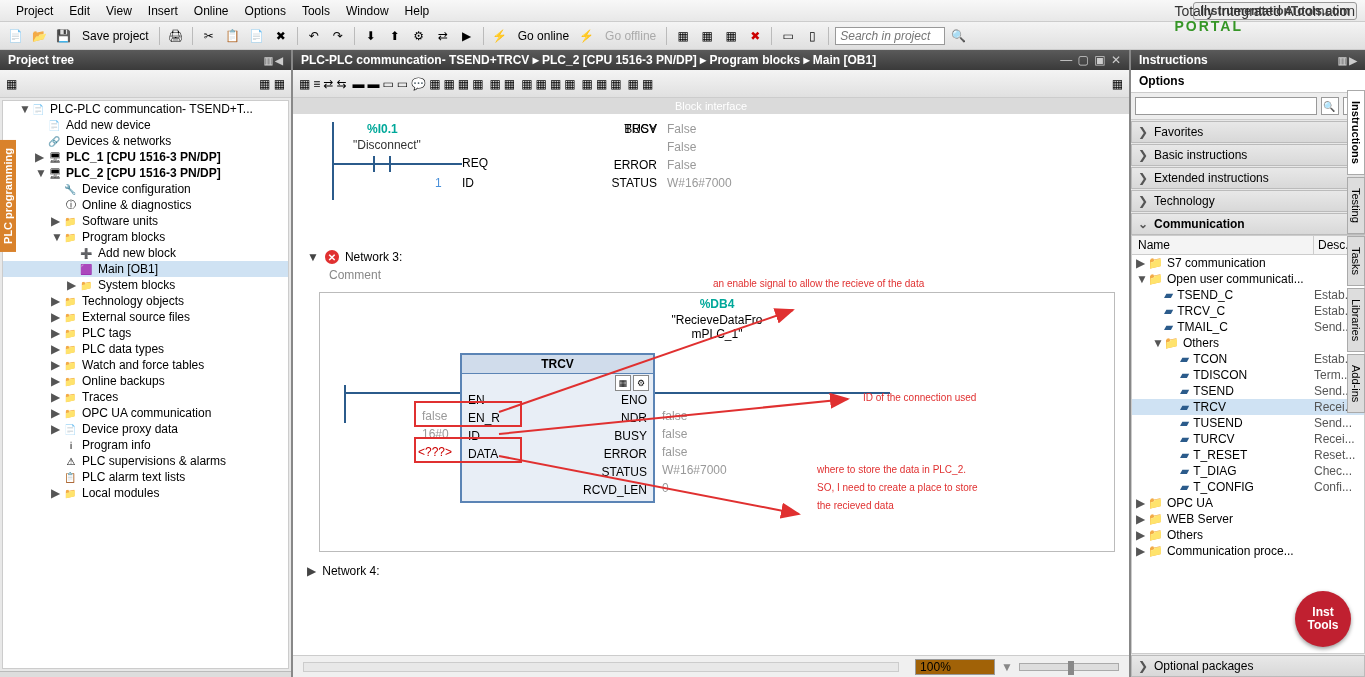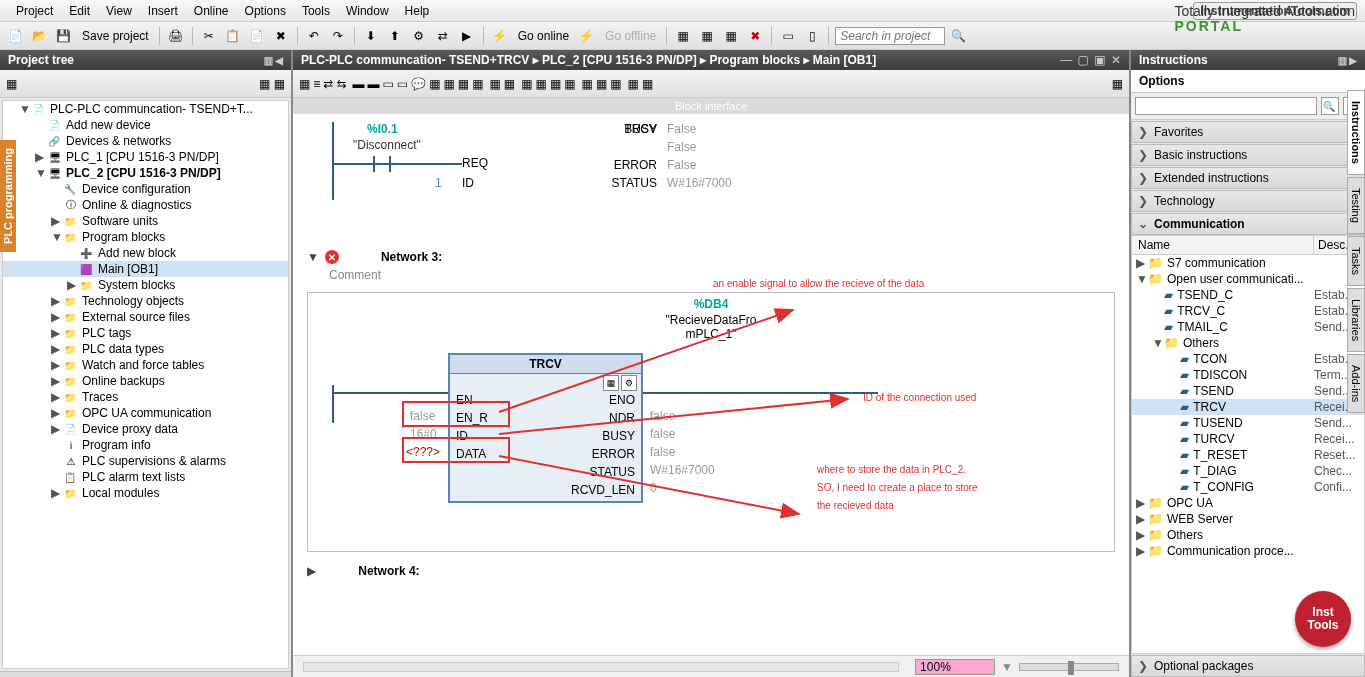--- a/index.html
+++ b/index.html
@@ -46,49 +46,49 @@
 .breadcrumb-bar { background: linear-gradient(#5a5a5a, #3a3a3a); color: #fff; padding: 3px 8px; display: flex; align-items: center; justify-content: space-between; }
 .breadcrumb-bar .crumb { font-weight: bold; }
 .breadcrumb-bar .win-icons span { color: #ccc; margin-left: 2px; cursor: pointer; }
 .editor-toolbar { height: 28px; background: linear-gradient(#f4f4f4, #e0e0e0); display: flex; align-items: center; padding: 0 6px; gap: 3px; border-bottom: 1px solid #ccc; }
 .block-interface { background: #dadada; color: #fff; text-align: center; padding: 2px; font-size: 11px; }
 .editor-body { flex: 1; background: #fff; overflow: auto; position: relative; padding: 8px 14px; }
 
 .network-header { display: flex; align-items: center; gap: 6px; margin-top: 8px; }
 .network-header .arrow { color: #444; }
 .network-header .err-icon { width: 14px; height: 14px; background: #e03030; border-radius: 50%; color: #fff; display: inline-flex; align-items: center; justify-content: center; font-weight: bold; font-size: 10px; }
-.network-header .nw-title { font-weight: bold; margin-left: 36px; }
+.network-header .nw-title { font-weight: normal; }
 .comment-label { color: #888; margin: 4px 0 10px 22px; }
 
 
 .lad-top { position: relative; height: 120px; }
 .lad-top .io-tag { color: #00a89a; font-weight: bold; position: absolute; }
 .lad-top .io-name { color: #333; position: absolute; }
 .lad-rail { position: absolute; width: 2px; background: #2b5b8b; }
 .fb-label { position: absolute; font-size: 12px; }
 .fb-val { position: absolute; color: #999; }
 .fb-val.blue { color: #4a90d9; }
 
 
-.trcv-area { position: relative; height: 260px; border: 1px solid #bbb; margin: 6px 0 12px 0; }
+.trcv-area { position: relative; height: 260px; border: 1px solid #bbb; margin: 6px 0 12px 12px; }
 .trcv-db { color: #00a89a; font-weight: bold; text-align: center; }
 .trcv-name { text-align: center; }
 .trcv-box { position: absolute; left: 140px; top: 60px; width: 195px; height: 150px; border: 2px solid #5b84b5; background: #e8eef6; }
 .trcv-title { background: #d0dceb; text-align: center; font-weight: bold; border-bottom: 1px solid #5b84b5; padding: 2px; }
 .trcv-icons { position: absolute; right: 4px; top: 20px; display: flex; gap: 2px; }
 .trcv-icons span { width: 16px; height: 16px; border: 1px solid #888; background: #fff; display: inline-flex; align-items: center; justify-content: center; font-size: 9px; }
 .trcv-pin { position: absolute; font-size: 12px; }
 .trcv-pin.left { text-align: left; }
 .trcv-pin.right { text-align: right; }
 .pin-val { position: absolute; font-size: 12px; color: #999; }
 .red-box { position: absolute; border: 2px solid #e03030; }
 .red-text { position: absolute; color: #e03030; font-size: 10px; }
 
 .zoom-bar { height: 22px; background: #f0f0f0; border-top: 1px solid #ccc; display: flex; align-items: center; justify-content: flex-end; padding: 0 10px; gap: 6px; }
-.zoom-select { width: 80px; border: 1px solid #999; background: #f9a8d4; padding: 0 4px; }
+.zoom-select { width: 80px; border: 1px solid #999; background: #a16207; padding: 0 4px; }
 
 
 .right-panel { width: 236px; display: flex; flex-direction: column; border-left: 2px solid #888; }
 .options-bar { background: #fff; border-bottom: 1px solid #ccc; padding: 4px 8px; font-weight: bold; }
 .search-row { display: flex; gap: 4px; padding: 4px; background: #eee; border-bottom: 1px solid #ccc; }
 .search-row input { flex: 1; border: 1px solid #999; padding: 1px 4px; }
 .search-row .sicon { width: 18px; height: 18px; border: 1px solid #999; background: #fff; display: inline-flex; align-items: center; justify-content: center; cursor: pointer; font-size: 10px; }
 .acc-header { background: linear-gradient(#e8e8e8, #d8d8d8); border: 1px solid #bbb; padding: 3px 6px; display: flex; align-items: center; gap: 6px; cursor: pointer; margin-top: 1px; }
 .acc-header .chev { color: #555; width: 10px; }
 .acc-header.expanded { font-weight: bold; }
@@ -198,21 +198,21 @@
           <span>Add new device</span>
         </div>
         <div class="tree-node indent-2">
           <span class="tree-arrow"></span>
           <span class="tree-icon">🔗</span>
           <span>Devices &amp; networks</span>
         </div>
         <div class="tree-node indent-2">
           <span class="tree-arrow">▶</span>
           <span class="tree-icon">🖥</span>
-          <span style="font-weight:normal">PLC_1 [CPU 1516-3 PN/DP]</span>
+          <span style="font-weight:bold">PLC_1 [CPU 1516-3 PN/DP]</span>
         </div>
         <div class="tree-node indent-2">
           <span class="tree-arrow">▼</span>
           <span class="tree-icon">🖥</span>
           <span style="font-weight:bold">PLC_2 [CPU 1516-3 PN/DP]</span>
         </div>
         <div class="tree-node indent-3">
           <span class="tree-arrow"></span>
           <span class="tree-icon">🔧</span>
           <span>Device configuration</span>

